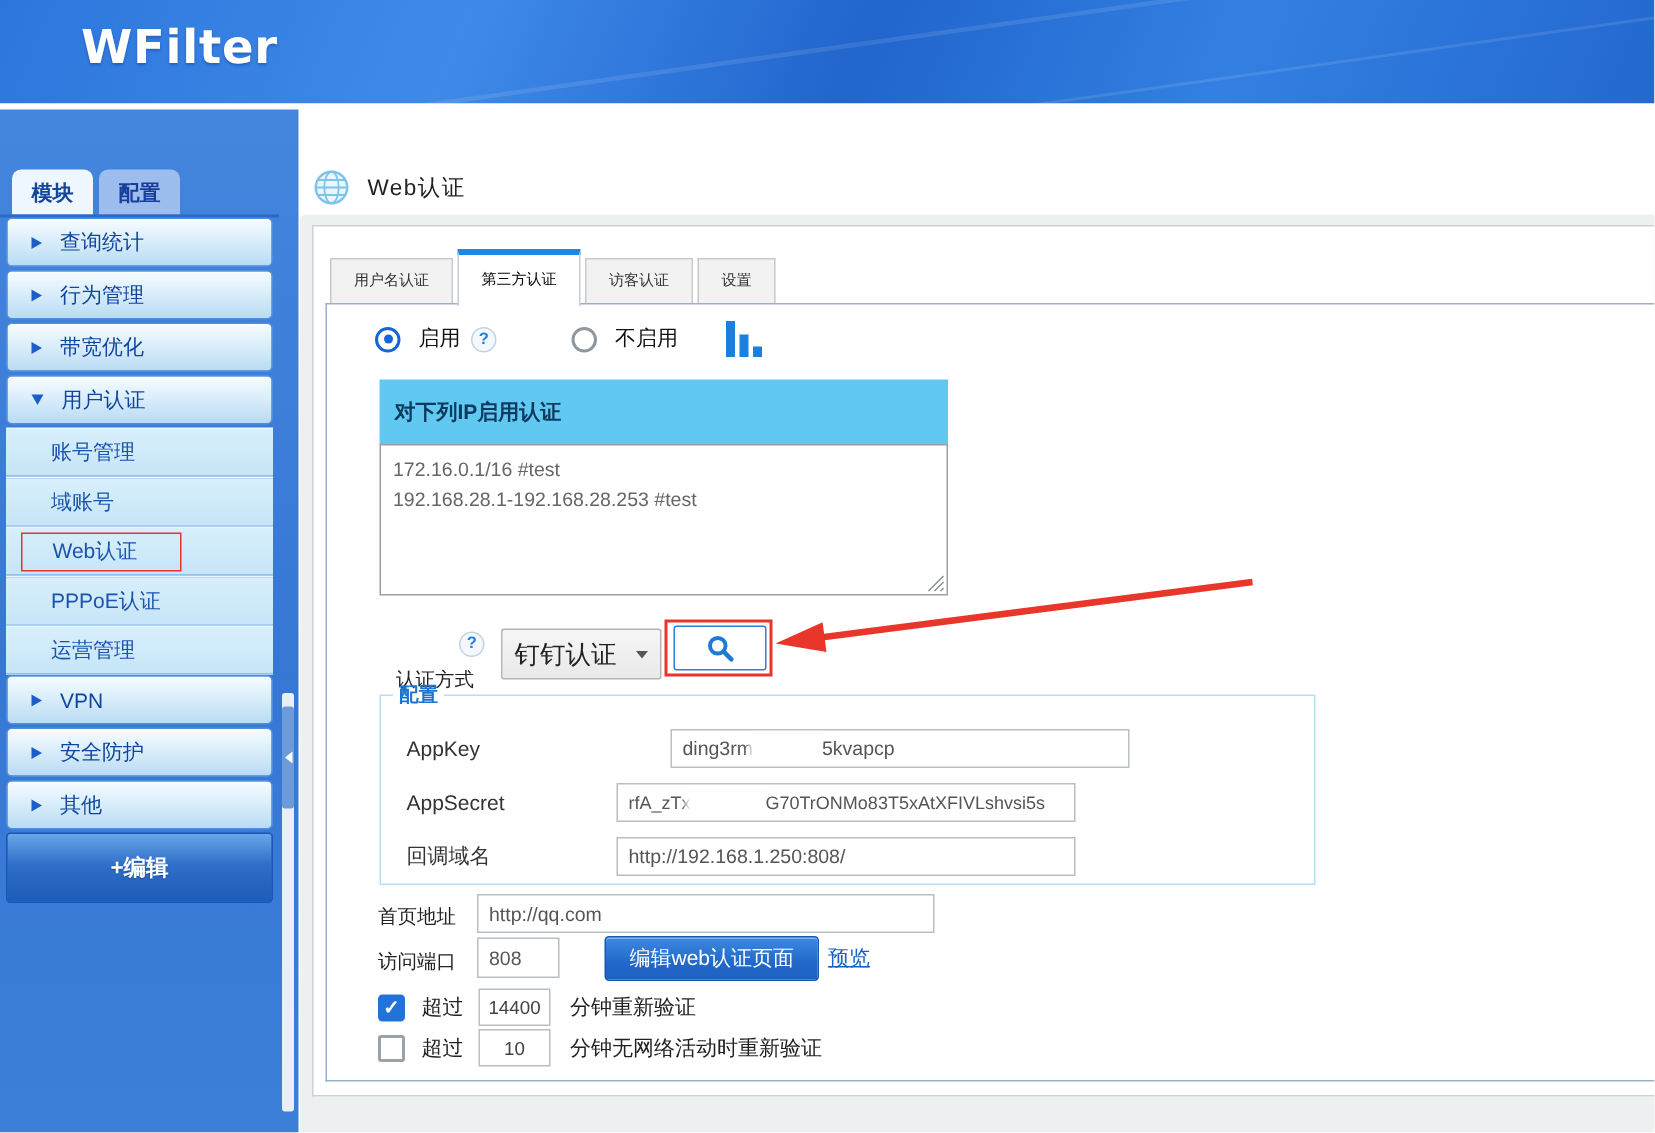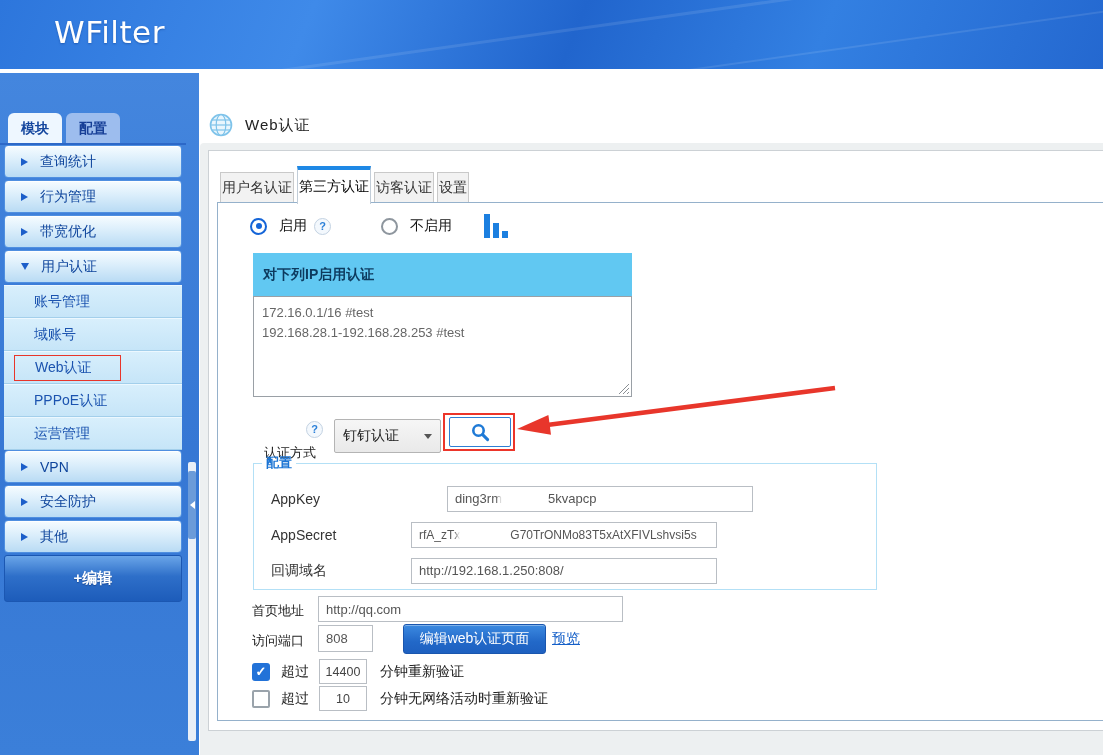--- a/index.html
+++ b/index.html
@@ -14,21 +14,21 @@
     position:absolute; left:0; top:0; width:1103px; height:71px;
     background:linear-gradient(112deg,#2d76dc 0%,#3f8ae9 28%,#2165cd 52%,#3380e2 74%,#2468d0 100%);
     border-bottom:2px solid #ffffff; overflow:hidden;
   }
   .topbar .streak1, .topbar .streak2 {
     position:absolute; background:rgba(255,255,255,0.10); transform:rotate(-8deg);
   }
   .streak1 { left:180px; top:34px; width:700px; height:3px; }
   .streak2 { left:500px; top:52px; width:620px; height:2px; background:rgba(255,255,255,0.16); }
   .logo {
-    position:absolute; left:54px; top:14px; color:#fff; font-size:31px; font-weight:400;
+    position:absolute; left:54px; top:14px; color:#fff; font-size:31px; font-weight:700;
     letter-spacing:0.5px; font-family:"DejaVu Sans","Liberation Sans",sans-serif;
     text-shadow:0 1px 2px rgba(0,40,110,0.35);
   }
 
   
   .sidebar {
     position:absolute; left:0; top:73px; width:199px; height:682px;
     background:linear-gradient(180deg,#4486de 0%,#3677d4 55%,#3b7fd9 100%);
   }
   .side-tabs { position:absolute; left:8px; top:40px; height:30px; display:flex; gap:4px; }
@@ -74,21 +74,21 @@
   .page-title-row { position:absolute; left:209px; top:113px; display:flex; align-items:center; }
   .globe { width:24px; height:24px; }
   .page-title { margin-left:12px; font-size:15px; color:#222; letter-spacing:1px; }
 
   .panel-frame { position:absolute; left:200px; top:143px; width:903px; height:612px; background:#edf0f1; border-top-left-radius:4px; }
   .panel-card  { position:absolute; left:208px; top:150px; width:895px; height:581px; background:#ffffff;
                  border:1px solid #ccd1d5; border-right:none; }
 
   .tabs-row { position:absolute; left:220px; top:165px; height:38px; display:flex; gap:3px; align-items:flex-end; z-index:3; }
   .tab {
-    height:30px; line-height:29px; padding:0 1px; font-size:14px; color:#333; cursor:pointer;
+    height:30px; line-height:29px; padding:0 15px; font-size:10px; color:#333; cursor:pointer;
     background:#f2f2f2; border:1px solid #c9c9c9; border-bottom:none; margin-bottom:1px;
   }
   .tab.active {
     height:38px; line-height:33px; margin-bottom:-1px; background:#ffffff; color:#000;
     border:1px solid #c2cdd8; border-bottom:none; border-top:4px solid #1e88e5; z-index:4;
   }
 
   .content-box { position:absolute; left:217px; top:202px; width:886px; height:519px;
                  border:1px solid #95b1cb; border-right:none; background:#fff; }
 
@@ -116,21 +116,21 @@
     font-family:"Liberation Sans",sans-serif; font-size:13px; line-height:1.5; color:#666; background:#fff;
   }
   .resize-glyph { position:absolute; left:617px; top:382px; z-index:6; pointer-events:none; }
 
   
   .row-label { position:absolute; font-size:13px; color:#222; z-index:5; }
   .method-help { position:absolute; left:306px; top:421px; z-index:5; margin-left:0; }
   .select-box {
     position:absolute; left:334px; top:419px; width:107px; height:28px; z-index:5; cursor:pointer;
     background:linear-gradient(180deg,#f6f6f6,#e9e9e9); border:1px solid #b4b4b4; border-radius:2px;
-    font-size:14px; color:#222; display:flex; align-items:center; padding:16px 8px; justify-content:space-between;
+    font-size:17px; color:#222; display:flex; align-items:center; padding:16px 8px; justify-content:space-between;
   }
   .sel-caret { width:0; height:0; border-top:5px solid #555; border-left:4px solid transparent; border-right:4px solid transparent; }
   .search-outline { position:absolute; left:443px; top:413px; width:72px; height:38px; border:2px solid #ec352a; z-index:5; }
   .search-btn {
     position:absolute; left:449px; top:417px; width:62px; height:30px; z-index:6; cursor:pointer;
     background:#fff; border:1px solid #2e7ed4; border-radius:2px; display:flex; align-items:center; justify-content:center;
   }
 
   
   .cfg-fieldset { position:absolute; left:253px; top:454px; width:624px; height:136px; z-index:5;

